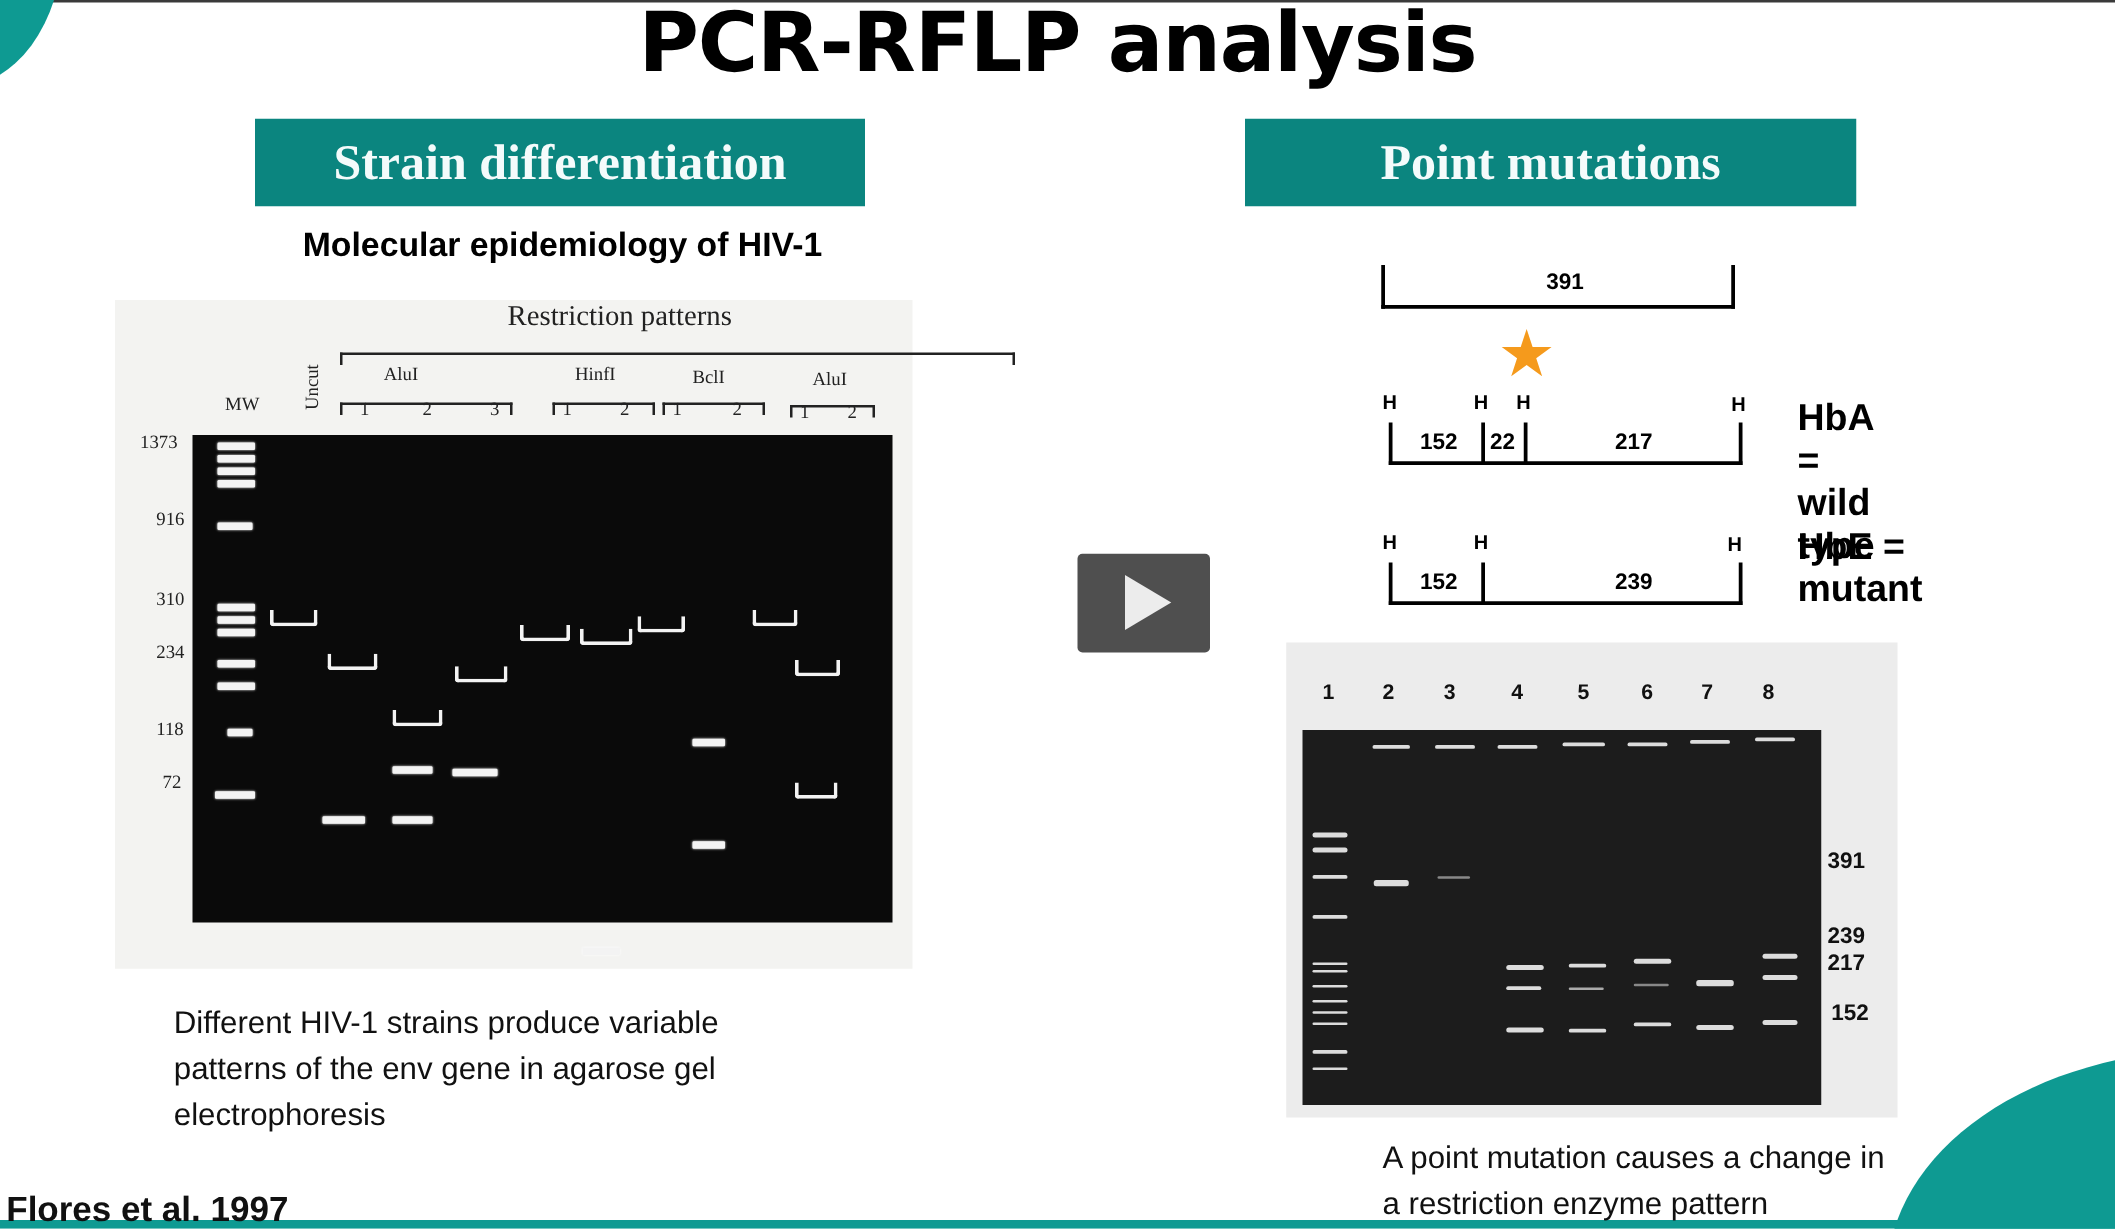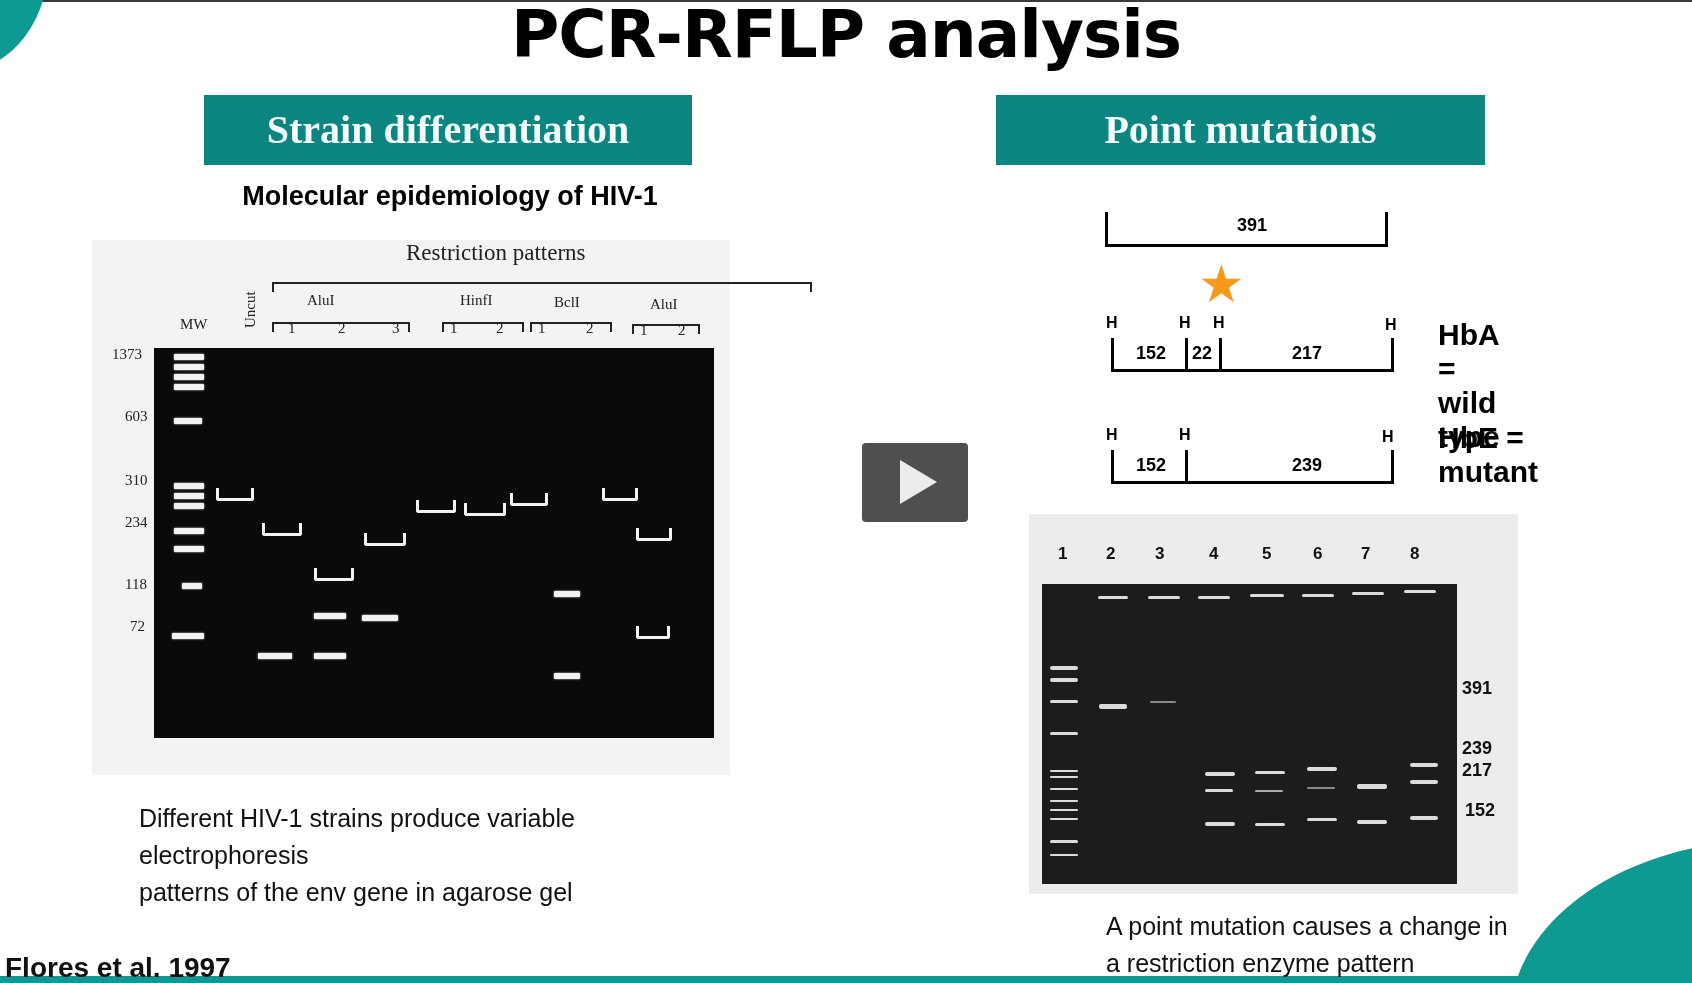--- a/index.html
+++ b/index.html
@@ -77,21 +77,21 @@
 
   <div class="bracket" style="left:438px;top:82px;width:78px;"></div>
   <div class="lab" style="left:446px;top:80px;">1</div>
   <div class="lab" style="left:494px;top:80px;">2</div>
 
   <div class="bracket" style="left:540px;top:84px;width:64px;"></div>
   <div class="lab" style="left:548px;top:82px;">1</div>
   <div class="lab" style="left:586px;top:82px;">2</div>
 
   <div class="sizelab" style="top:106px;">1373</div>
-  <div class="sizelab" style="top:168px;left:33px;">603</div>
+  <div class="sizelab" style="top:168px;left:33px;">916</div>
   <div class="sizelab" style="top:232px;left:33px;">310</div>
   <div class="sizelab" style="top:274px;left:33px;">234</div>
   <div class="sizelab" style="top:294px;left:33px;margin-left:40px;">194</div>
   <div class="sizelab" style="top:336px;left:33px;">118</div>
   <div class="sizelab" style="top:378px;left:38px;">72</div>
 
   <div class="gel-left">
 
     <div class="band" style="left:20px;top:6px;width:30px;"></div>
     <div class="band" style="left:20px;top:16px;width:30px;"></div>
@@ -226,22 +226,22 @@
   </div>
 
   <div class="rlab" style="left:433px;top:164px;">391</div>
   <div class="rlab" style="left:433px;top:224px;">239</div>
   <div class="rlab" style="left:433px;top:246px;">217</div>
   <div class="rlab" style="left:436px;top:286px;">152</div>
 </div>
 
 <div class="caption" style="left:139px;top:800px;">
   <div>Different HIV-1 strains produce variable</div>
+  <div>patterns of the env gene  in agarose gel</div>
   <div>electrophoresis</div>
-  <div>patterns of the env gene  in agarose gel</div>
 </div>
 
 <div class="caption" style="left:1106px;top:908px;">
   <div>A point mutation causes a change in</div>
   <div>a restriction enzyme pattern</div>
 </div>
 
 <div class="cite">Flores et al. 1997</div>
 
 </body></html>

